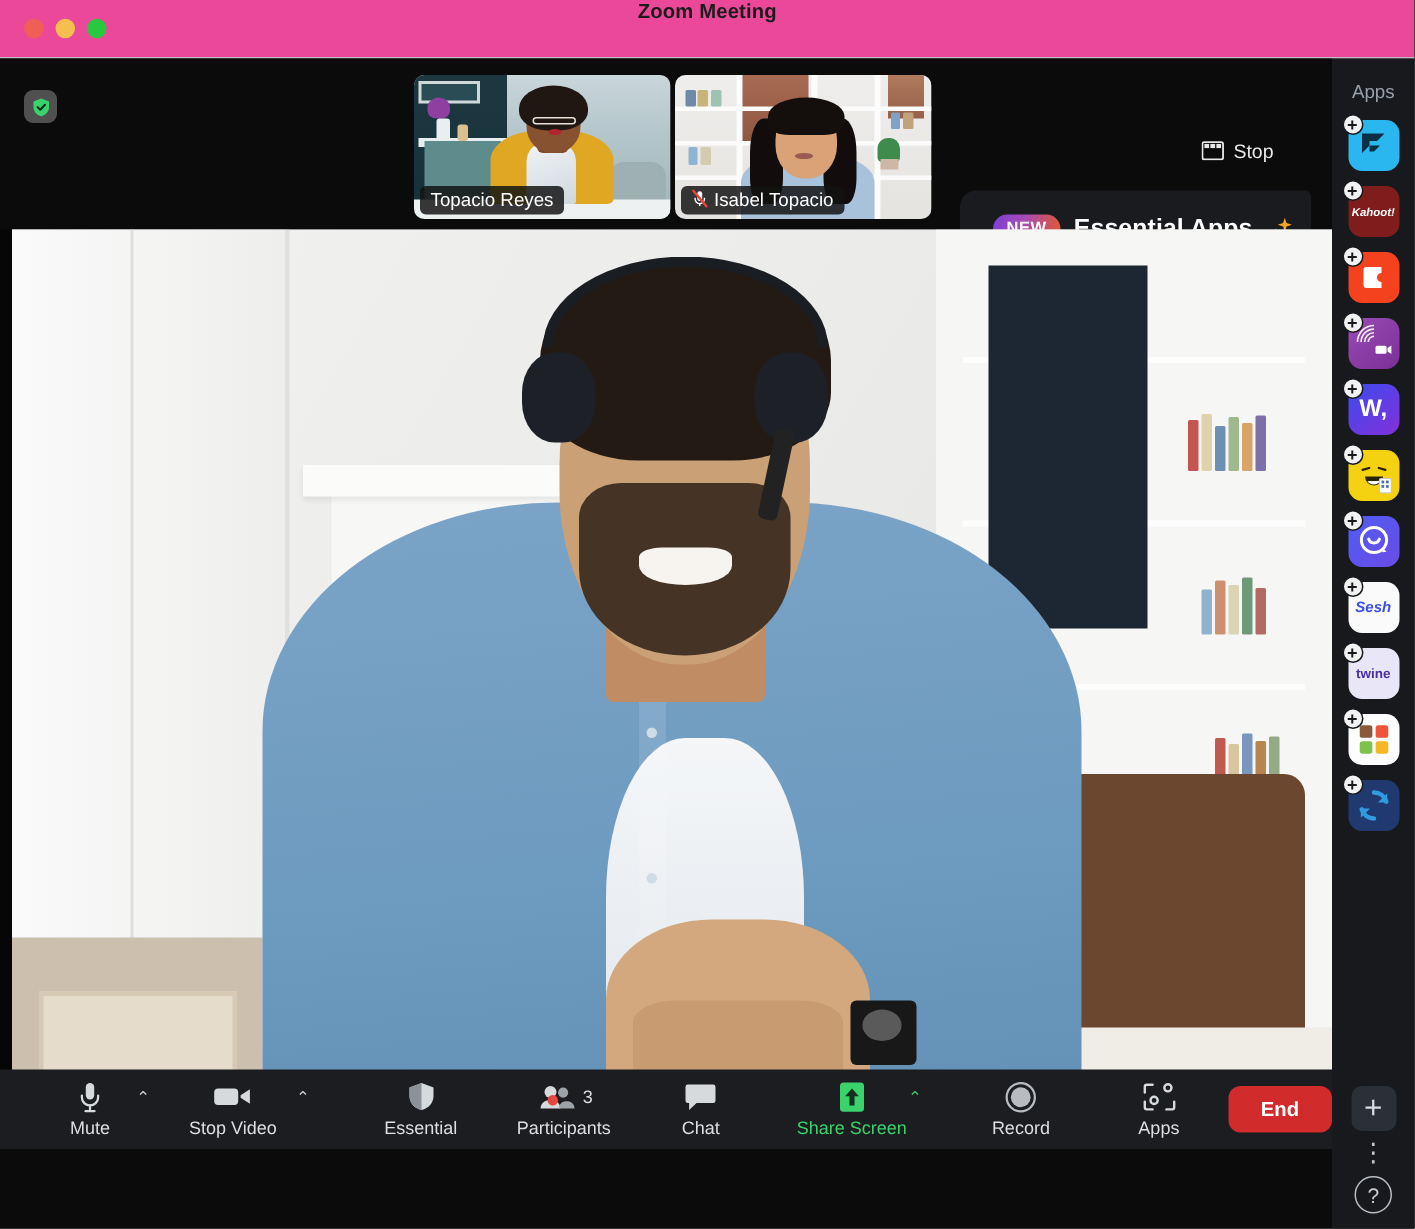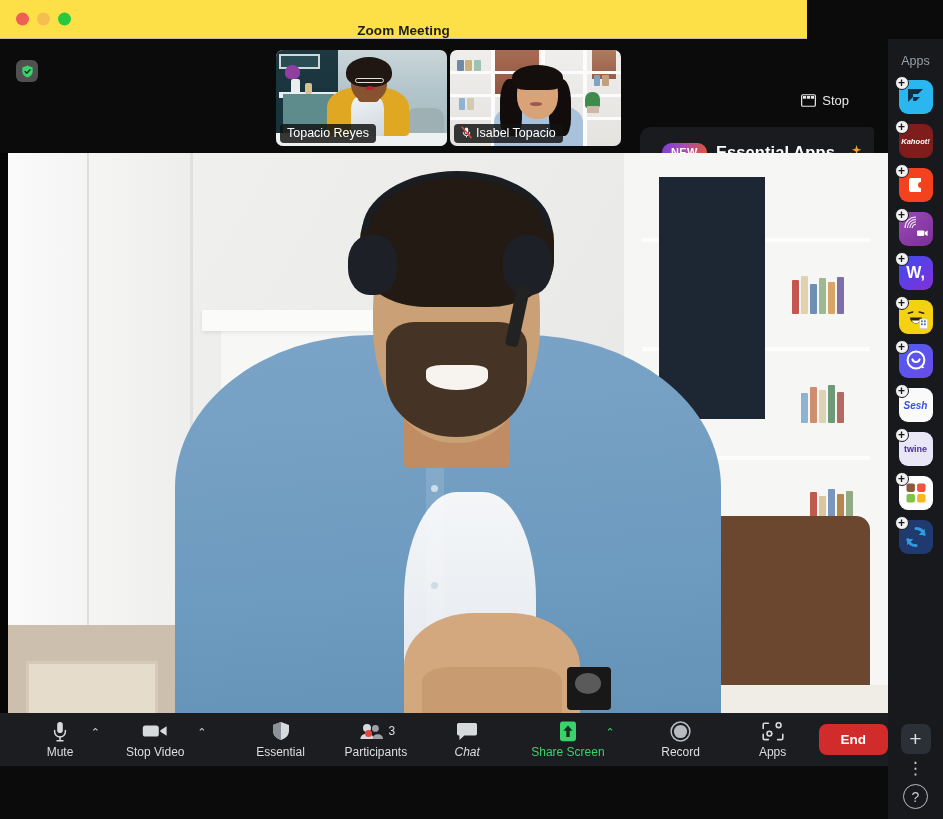--- a/index.html
+++ b/index.html
@@ -12,24 +12,24 @@
 
   #app {
     position: relative;
     width: 943px; height: 819px;
     background: #0b0b0b;
   }
 
   
   .titlebar {
     position: absolute; top: 0; left: 0;
-    width: 807px; height: 39px;
-    background: #fde047;
+    width: 943px; height: 39px;
+    background: #ec4899;
     border-bottom: 1px solid #bdbdbd;
-    display: flex; align-items: flex-end;
+    display: flex; align-items: flex-start;
   }
   .traffic {
     position: absolute; left: 16px; top: 50%;
     transform: translateY(-50%);
     display: flex; gap: 8px;
   }
   .tl { width: 13px; height: 13px; border-radius: 50%; display: block; }
   .tl.red { background: #ef5f56; }
   .tl.yellow { background: #f6bd4f; }
   .tl.green { background: #28c940; }
@@ -497,21 +497,21 @@
             <circle cx="8" cy="5" r="4" fill="#d7dadd"></circle>
             <circle cx="16.4" cy="5.4" r="3.4" fill="#9da2a8"></circle>
             <path d="M1.4 16c0-3.4 2.9-5.6 6.6-5.6s6.6 2.2 6.6 5.6z" fill="#d7dadd"></path>
             <path d="M13.6 16c0-3 2.2-4.8 5.2-4.8s5.2 1.8 5.2 4.8z" fill="#9da2a8"></path>
           </svg>
           <span class="pcount">3</span>
         </span>
         <span class="tb-label">Participants</span>
       </div>
 
-      <div class="tb-item" style="margin-left:32px;font-style:italic;">
+      <div class="tb-item" style="margin-left:32px;">
         <span class="tb-icon">
           <svg width="22" height="19" viewBox="0 0 22 19">
             <path d="M2.6 1h16.8a1.6 1.6 0 0 1 1.6 1.6v9.2a1.6 1.6 0 0 1-1.6 1.6H8.4L3.4 18v-4.6H2.6A1.6 1.6 0 0 1 1 11.8V2.6A1.6 1.6 0 0 1 2.6 1z" fill="#d7dadd"></path>
           </svg>
         </span>
         <span class="tb-label">Chat</span>
       </div>
 
       <div class="tb-item" style="margin-left:36px;">
         <span class="tb-icon">

